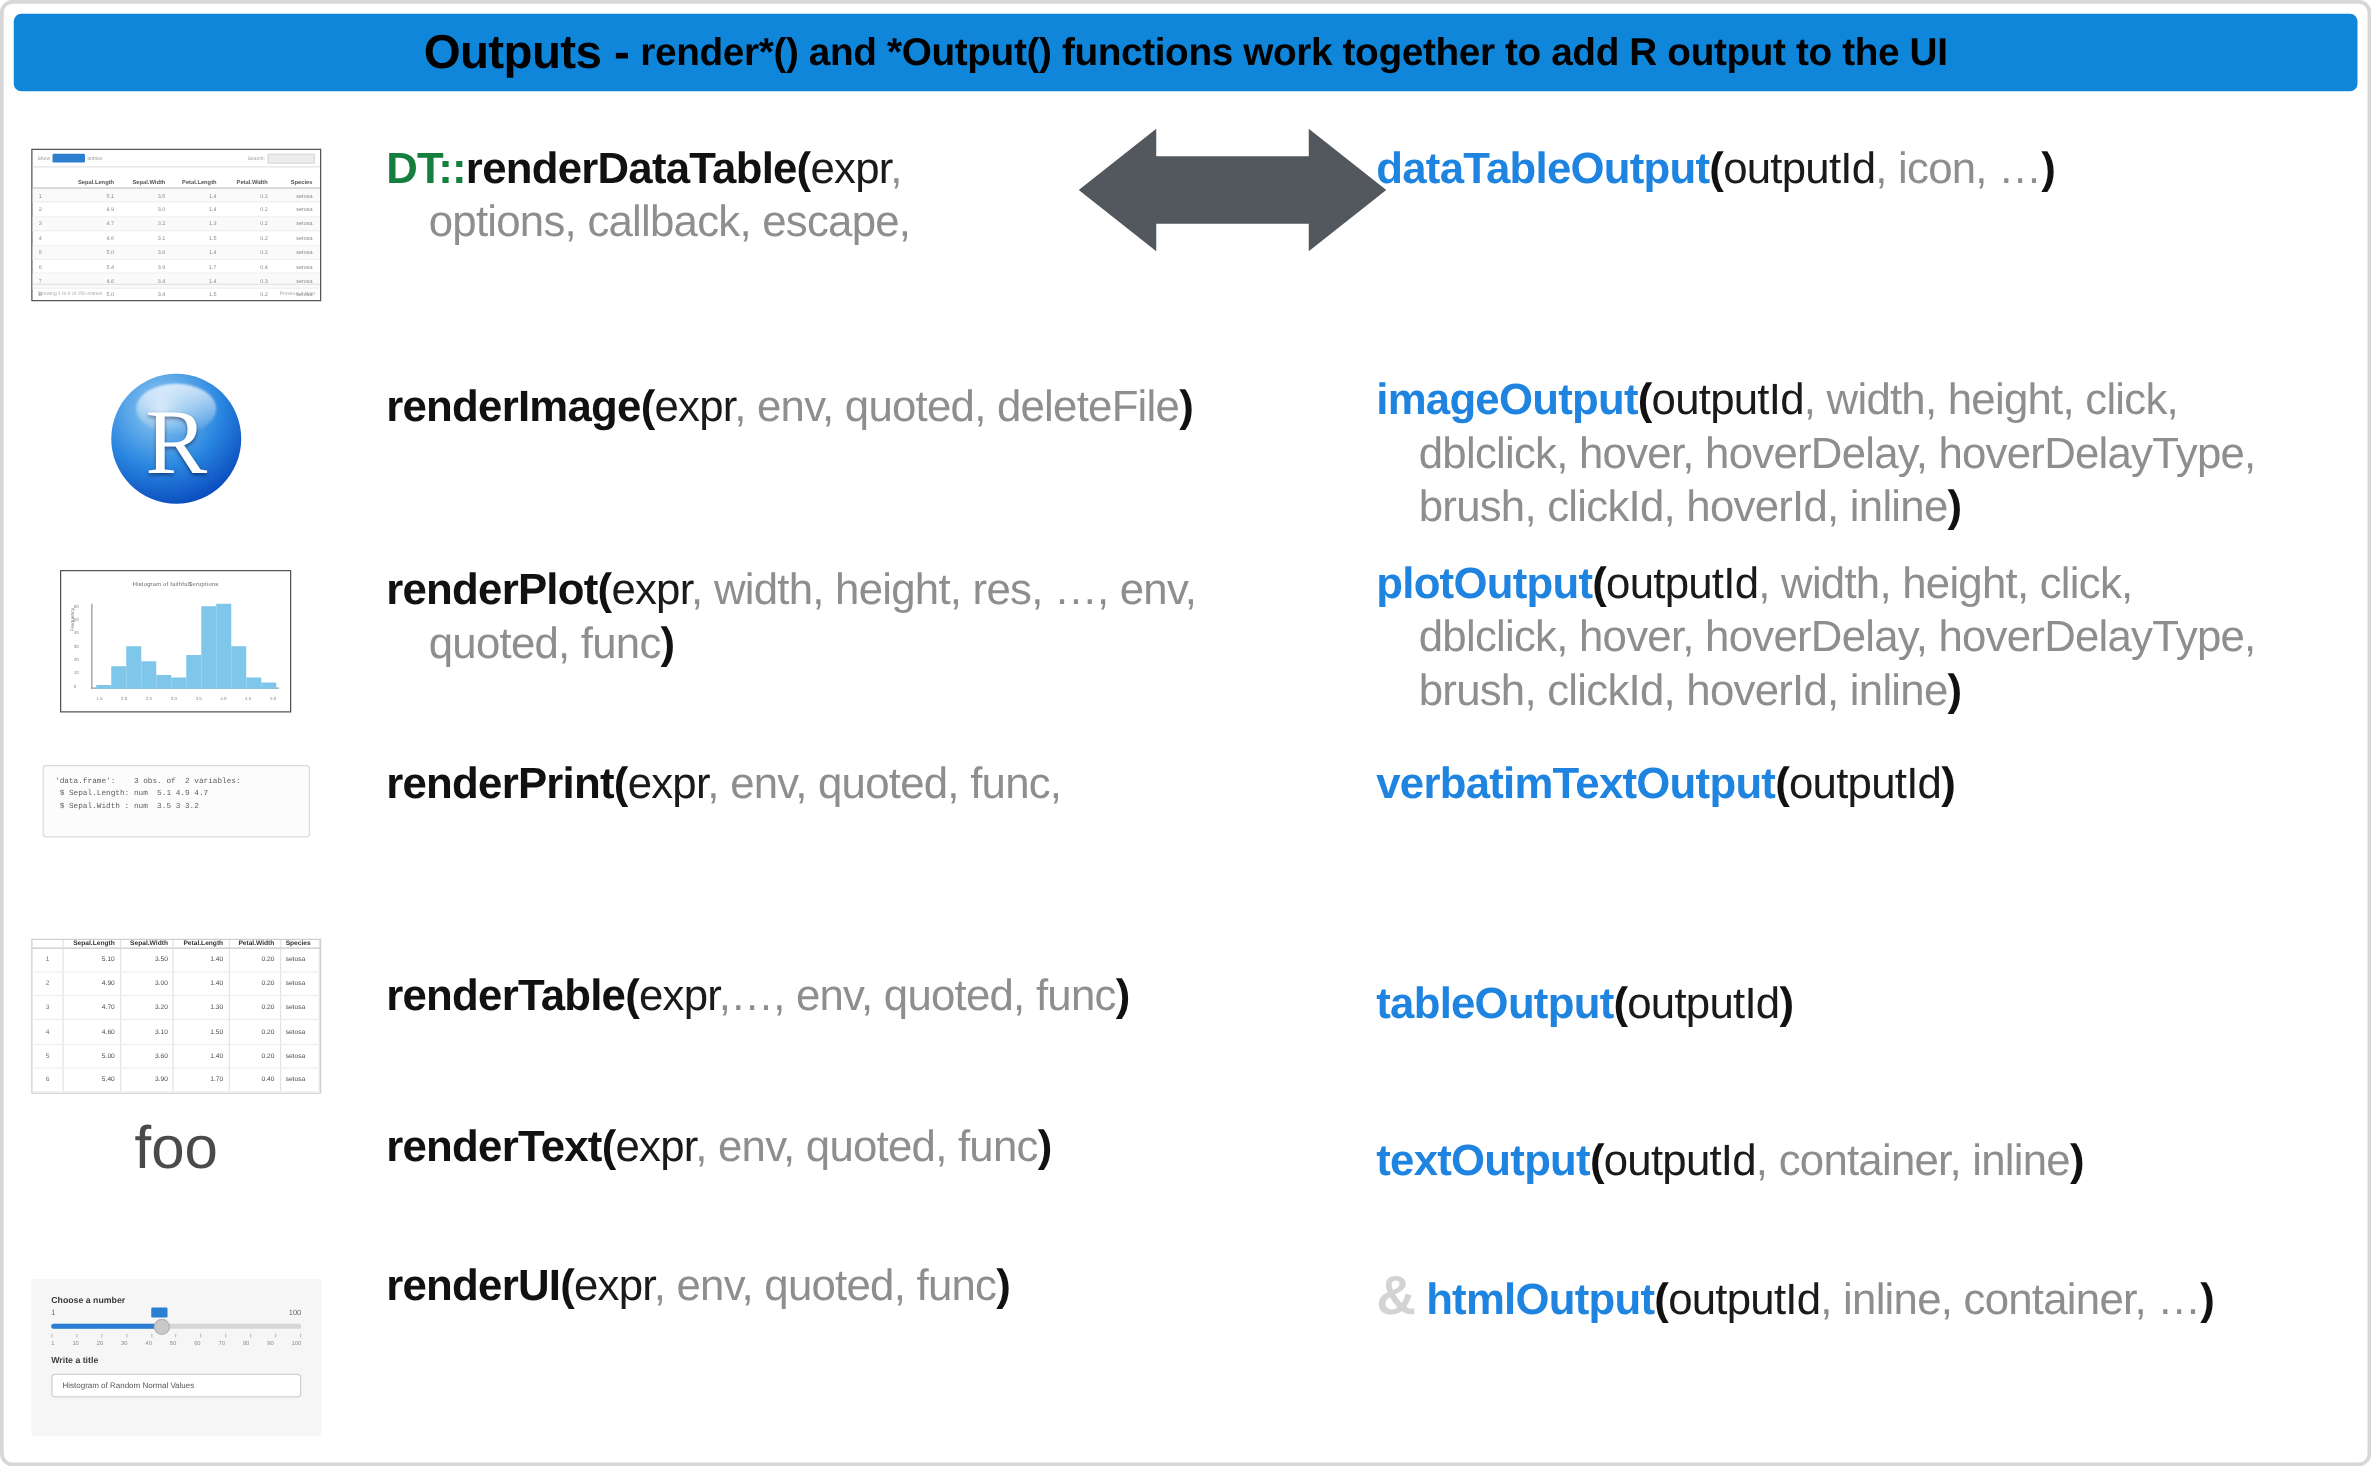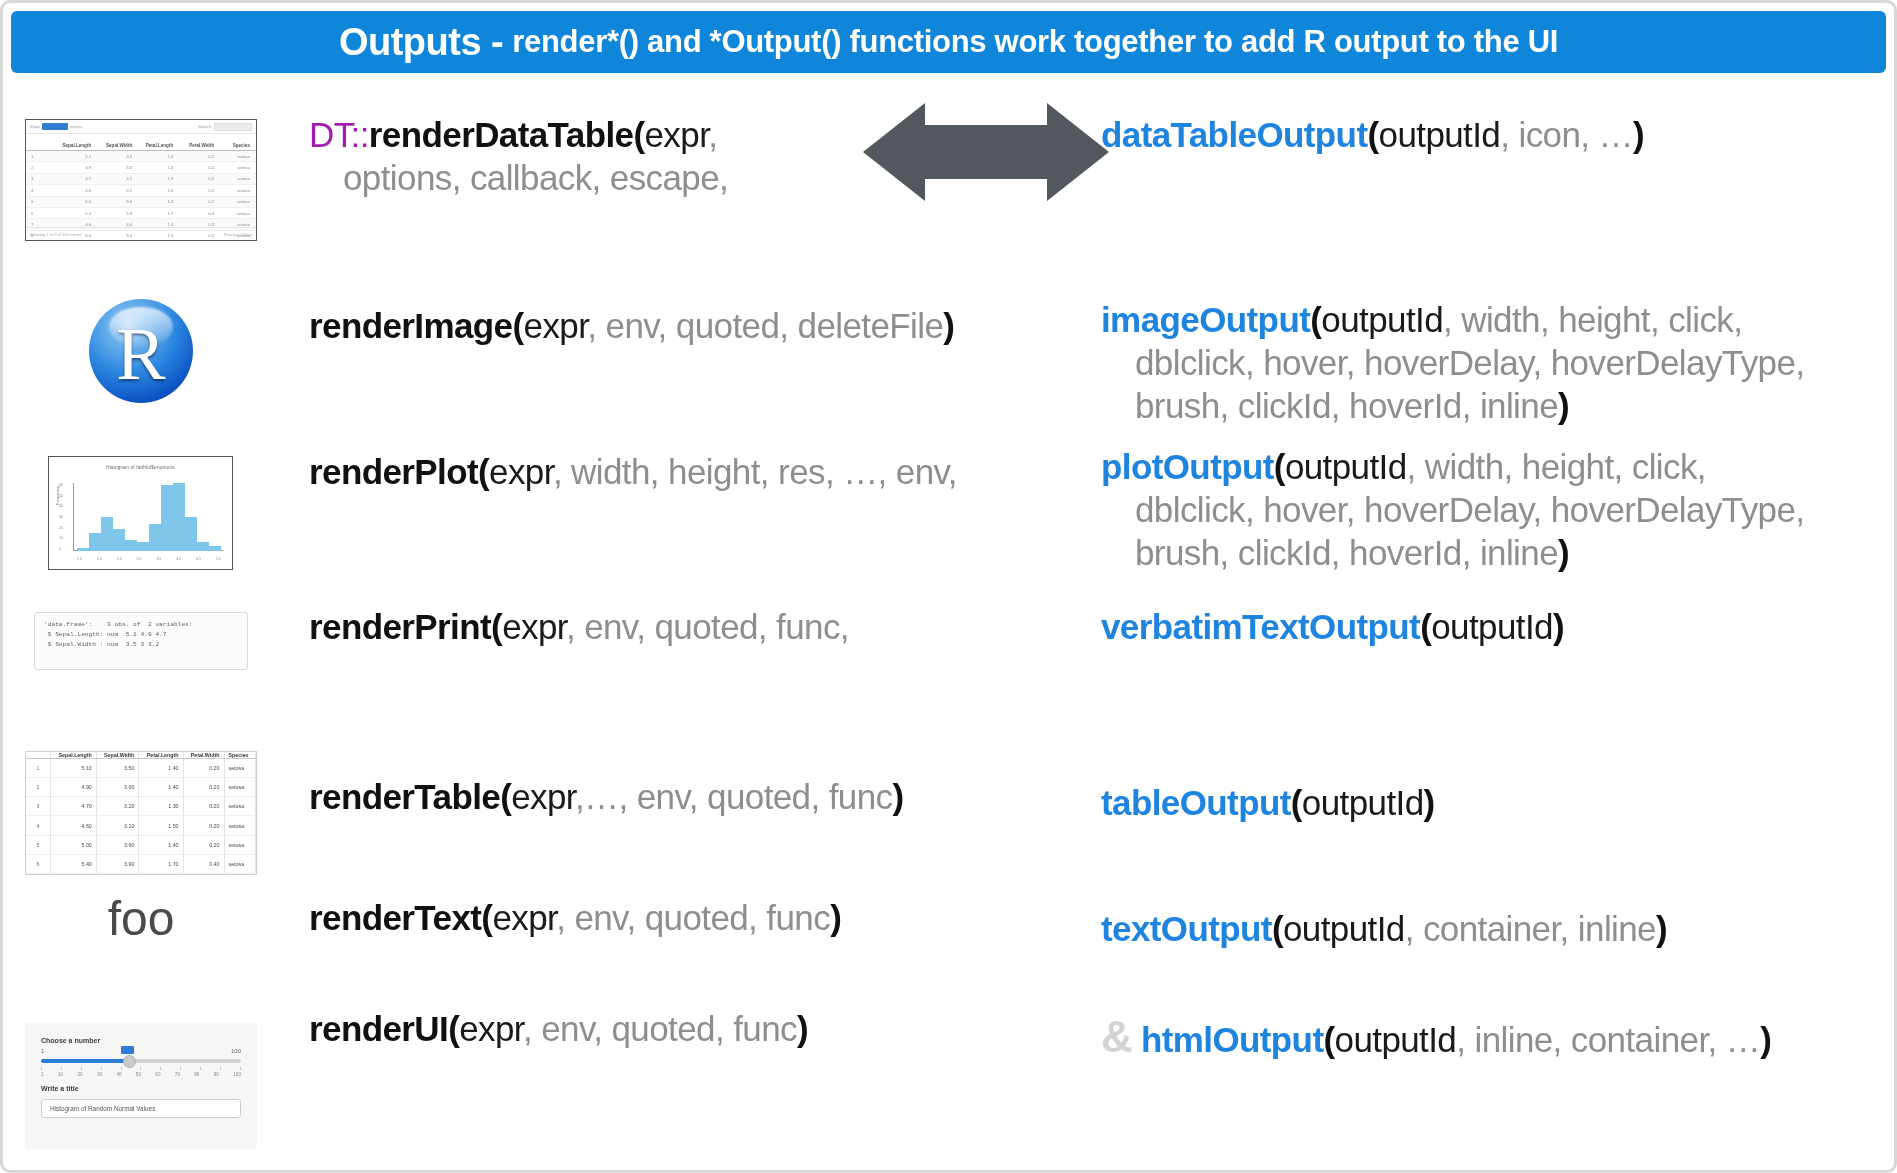--- a/index.html
+++ b/index.html
@@ -30,21 +30,21 @@
     position: absolute;
     left: 8px;
     top: 8px;
     width: 1875px;
     height: 62px;
     background: #1086da;
     border-radius: 6px;
     display: flex;
     align-items: center;
     justify-content: center;
-    color: #ffffff;
+    color: #000000;
     white-space: nowrap;
     overflow: hidden;
   }
   .header .h-strong {
     font-size: 38px;
     font-weight: bold;
     letter-spacing: -0.5px;
   }
   .header .h-rest {
     font-size: 31px;
@@ -83,21 +83,21 @@
   
   .code {
     font-family: "Liberation Sans", sans-serif;
     font-size: 35px;
     line-height: 43px;
     color: #1a1a1a;
     letter-spacing: -0.6px;
   }
   .code .fn-bold { font-weight: bold; color: #111111; }
   .code .fn-blue { font-weight: bold; color: #1f84e0; }
-  .code .ns-blue { font-weight: normal; color: #a21caf; }
+  .code .ns-blue { font-weight: bold; color: #15803d; }
   .code .paren  { font-weight: bold; color: #111111; }
   .code .arg-main { font-weight: normal; color: #1a1a1a; }
   .code .arg-dim  { font-weight: normal; color: #8e8e8e; }
   .code .l2 { display:block; padding-left: 34px; }
   .amp {
     font-weight: bold;
     font-size: 44px;
     color: #d3d3d3;
     letter-spacing: -1px;
   }
@@ -413,20 +413,21 @@
             <span>3.5</span>
             <span>4.0</span>
             <span>4.5</span>
             <span>5.0</span>
           </div>
       </div>
     </div>
 
     <div class="render-cell code" style="top:-3px;">
       <span class="fn-bold">renderPlot</span><span class="paren">(</span><span class="arg-main">expr</span><span class="arg-dim">, width, height, res, …, env,</span>
+      <span class="l2"><span class="arg-dim">quoted, func</span><span class="paren">)</span></span>
     </div>
 
     <div class="output-cell code" style="top:-8px;">
       <span class="fn-blue">plotOutput</span><span class="paren">(</span><span class="arg-main">outputId</span><span class="arg-dim">, width, height, click,</span>
       <span class="l2 arg-dim">dblclick, hover, hoverDelay, hoverDelayType,</span>
       <span class="l2"><span class="arg-dim">brush, clickId, hoverId, inline</span><span class="paren">)</span></span>
     </div>
   </div>
 
   <div class="row" style="top:605px;">

